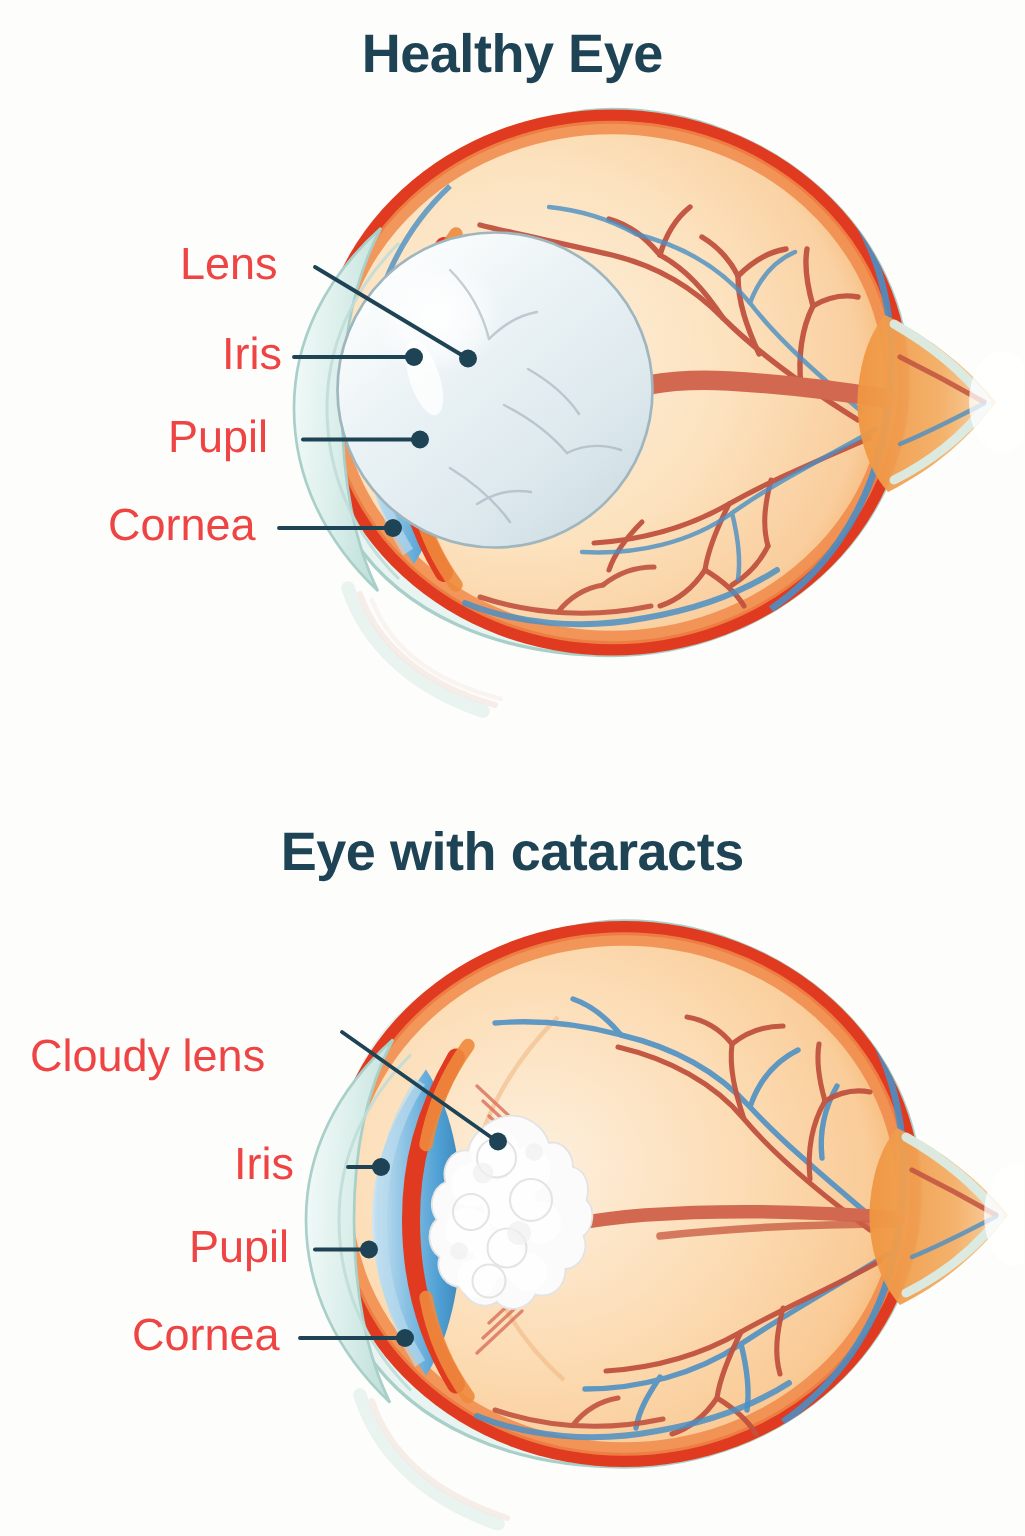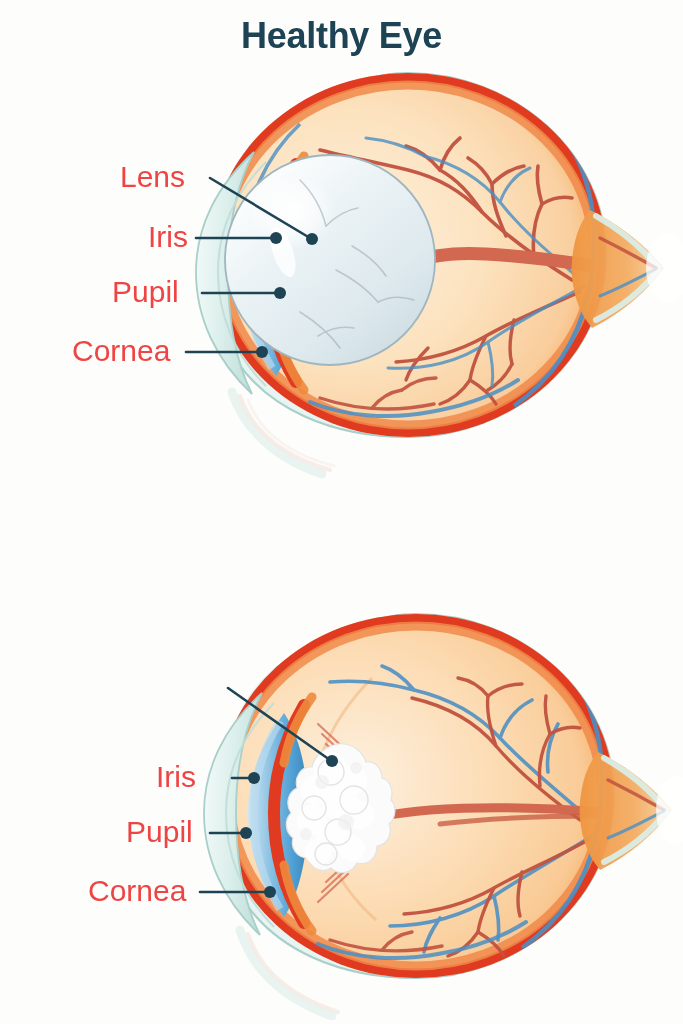--- a/index.html
+++ b/index.html
@@ -224,20 +224,21 @@
   </svg>
 
   <div class="callout-label" id="lbl-h-lens" style="left:120px;top:160px;">Lens</div>
   <div class="callout-label" id="lbl-h-iris" style="left:148px;top:220px;">Iris</div>
   <div class="callout-label" id="lbl-h-pupil" style="left:112px;top:275px;">Pupil</div>
   <div class="callout-label" id="lbl-h-cornea" style="left:72px;top:334px;">Cornea</div>
 </div>
 
 <div class="panel" id="panel-cataract">
 
+  <div class="diagram-title" id="title-cataract" style="top:34px;">Eye with cataracts</div>
 
   <svg class="eye-svg" id="svg-cataract" style="top:88px;" width="683" height="420" viewBox="0 0 683 420">
     <defs>
       <radialGradient id="c-vit" cx="0.35" cy="0.45" r="0.78">
         <stop offset="0%" stop-color="#fdf0de"></stop>
         <stop offset="45%" stop-color="#fcdcb4"></stop>
         <stop offset="78%" stop-color="#f9c892"></stop>
         <stop offset="100%" stop-color="#f3a65c"></stop>
       </radialGradient>
       <radialGradient id="c-chor" cx="0.4" cy="0.5" r="0.72">
@@ -418,16 +419,17 @@
       <path d="M200,292 L268,292"></path>
     </g>
     <g fill="#1d4354">
       <circle cx="332" cy="161" r="6"></circle>
       <circle cx="254" cy="178" r="6"></circle>
       <circle cx="246" cy="233" r="6"></circle>
       <circle cx="270" cy="292" r="6"></circle>
     </g>
   </svg>
 
+  <div class="callout-label" id="lbl-c-cloudy" style="left:20px;top:176px;">Cloudy lens</div>
   <div class="callout-label" id="lbl-c-iris" style="left:156px;top:248px;">Iris</div>
   <div class="callout-label" id="lbl-c-pupil" style="left:126px;top:303px;">Pupil</div>
   <div class="callout-label" id="lbl-c-cornea" style="left:88px;top:362px;">Cornea</div>
 </div>
 
 </body></html>

